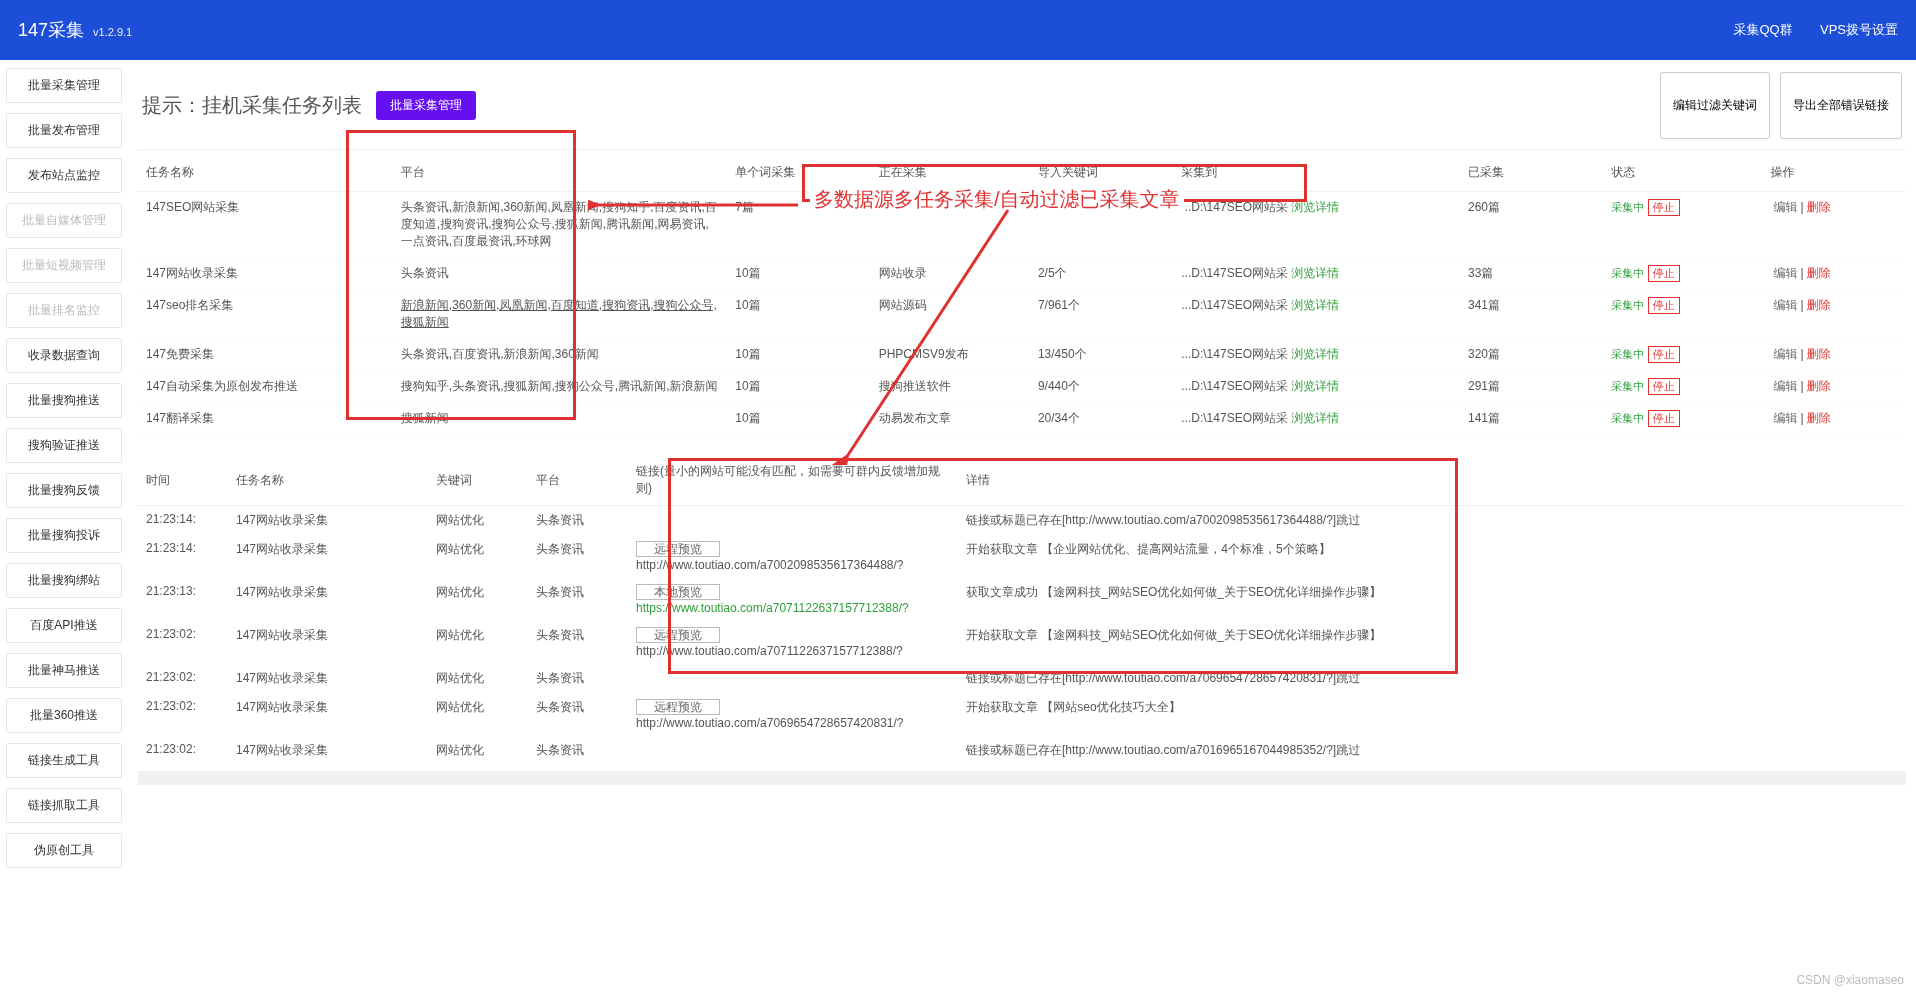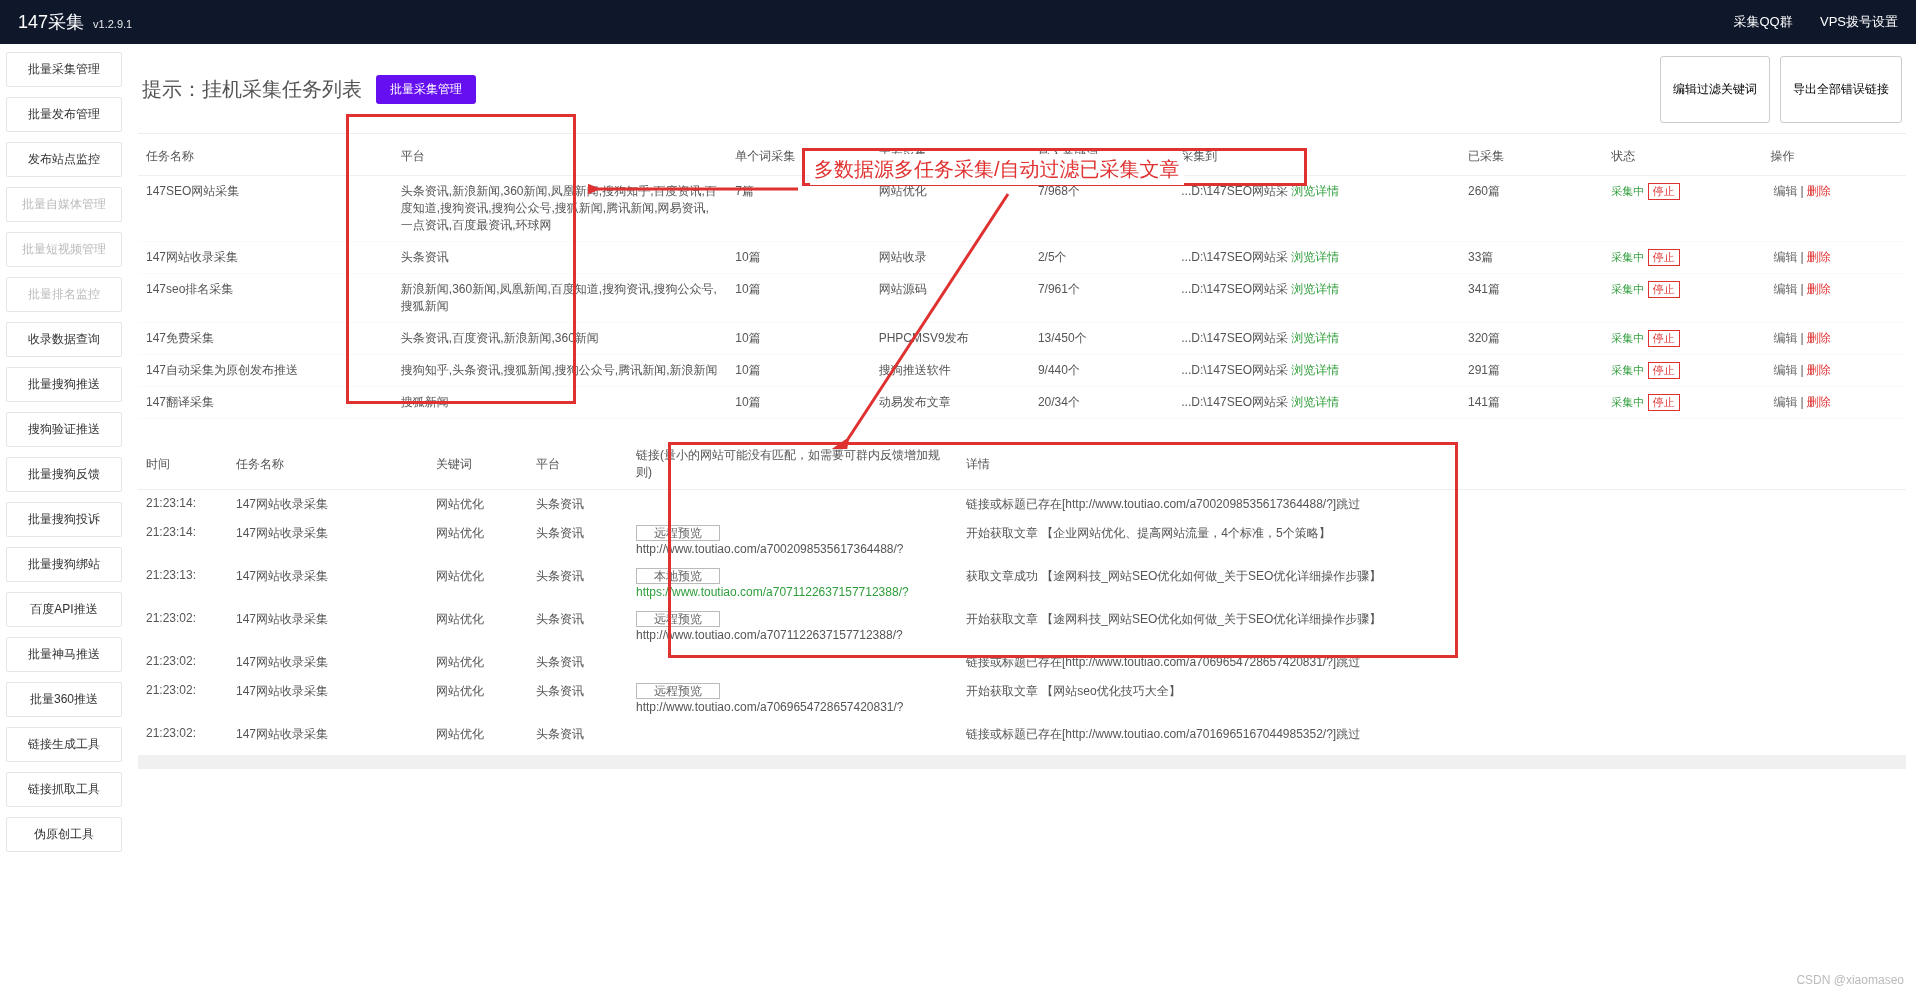--- a/index.html
+++ b/index.html
@@ -1,17 +1,17 @@
 <!DOCTYPE html>
 <html><head>
 <meta charset="utf-8">
 <style>
   * { box-sizing: border-box; margin: 0; padding: 0; }
   body { font-family: "Microsoft YaHei", Arial, sans-serif; font-size: 12px; color: #333; background: #fff; }
-  .topbar { background: #0f172a; color: #fff; height: 44px; display: flex; align-items: center; padding: 0 18px; justify-content: space-between; }
+  .topbar { background: #1d4ed8; color: #fff; height: 60px; display: flex; align-items: center; padding: 0 18px; justify-content: space-between; }
   .brand { font-size: 18px; font-weight: 500; }
   .brand .ver { font-size: 11px; margin-left: 4px; opacity: .9; }
   .toplinks a { color: #fff; margin-left: 24px; font-size: 13px; text-decoration: none; }
   .layout { display: flex; }
   .sidebar { width: 128px; padding: 8px 6px; display: flex; flex-direction: column; gap: 10px; }
   .sidebar button { border: 1px solid #e5e5e5; background: #fff; padding: 8px 12px; font-size: 12px; color: #333; cursor: pointer; border-radius: 2px; }
   .sidebar button.disabled { color: #bbb; cursor: default; }
   .main { flex: 1; padding: 0 10px 10px 10px; min-width: 0; }
   .panel-head { display: flex; align-items: center; gap: 14px; padding: 12px 4px 10px 4px; border-bottom: 1px solid #eee; }
   .panel-head .title { font-size: 20px; color: #555; }
@@ -117,21 +117,21 @@
             <td>10篇</td>
             <td>网站收录</td>
             <td>2/5个</td>
             <td>...D:\147SEO网站采 <span class="detail-link">浏览详情</span></td>
             <td>33篇</td>
             <td><span class="status-badge">采集中</span> <button class="stop-btn">停止</button></td>
             <td class="op"><a>编辑</a>|<a class="del">删除</a></td>
           </tr>
           <tr>
             <td>147seo排名采集</td>
-            <td style="max-width:210px;">新浪新闻,360新闻,凤凰新闻,百度知道,搜狗资讯,搜狗公众号,搜狐新闻</td>
+            <td style="max-width:210px;text-decoration:underline;">新浪新闻,360新闻,凤凰新闻,百度知道,搜狗资讯,搜狗公众号,搜狐新闻</td>
             <td>10篇</td>
             <td>网站源码</td>
             <td>7/961个</td>
             <td>...D:\147SEO网站采 <span class="detail-link">浏览详情</span></td>
             <td>341篇</td>
             <td><span class="status-badge">采集中</span> <button class="stop-btn">停止</button></td>
             <td class="op"><a>编辑</a>|<a class="del">删除</a></td>
           </tr>
           <tr>
             <td>147免费采集</td>
@@ -239,21 +239,21 @@
               <td>链接或标题已存在[http://www.toutiao.com/a7016965167044985352/?]跳过</td>
             </tr>
           </tbody>
       </table>
       <div class="scrollbar-h"></div>
     </div>
 
     <div class="annotations">
       <div class="annot-box" style="left:218px; top:70px; width:230px; height:290px;"></div>
       <div class="annot-box" style="left:674px; top:104px; width:505px; height:38px;"></div>
-      <div class="annot-text" style="left:682px; top:110px;">多数据源多任务采集/自动过滤已采集文章</div>
+      <div class="annot-text" style="left:682px; top:124px;">多数据源多任务采集/自动过滤已采集文章</div>
       <div class="annot-box" style="left:540px; top:398px; width:790px; height:216px;"></div>
       <svg class="arrow" style="left:460px; top:130px;" width="220" height="30">
           <defs>
             <marker id="ah1" markerWidth="10" markerHeight="8" refX="1" refY="4" orient="auto">
               <polygon points="10 0, 0 4, 10 8" fill="#e03131"></polygon>
             </marker>
           </defs>
           <line x1="210" y1="15" x2="10" y2="15" stroke="#e03131" stroke-width="3" marker-end="url(#ah1)"></line>
         </svg>
       <svg class="arrow" style="left:700px; top:145px;" width="200" height="260">

